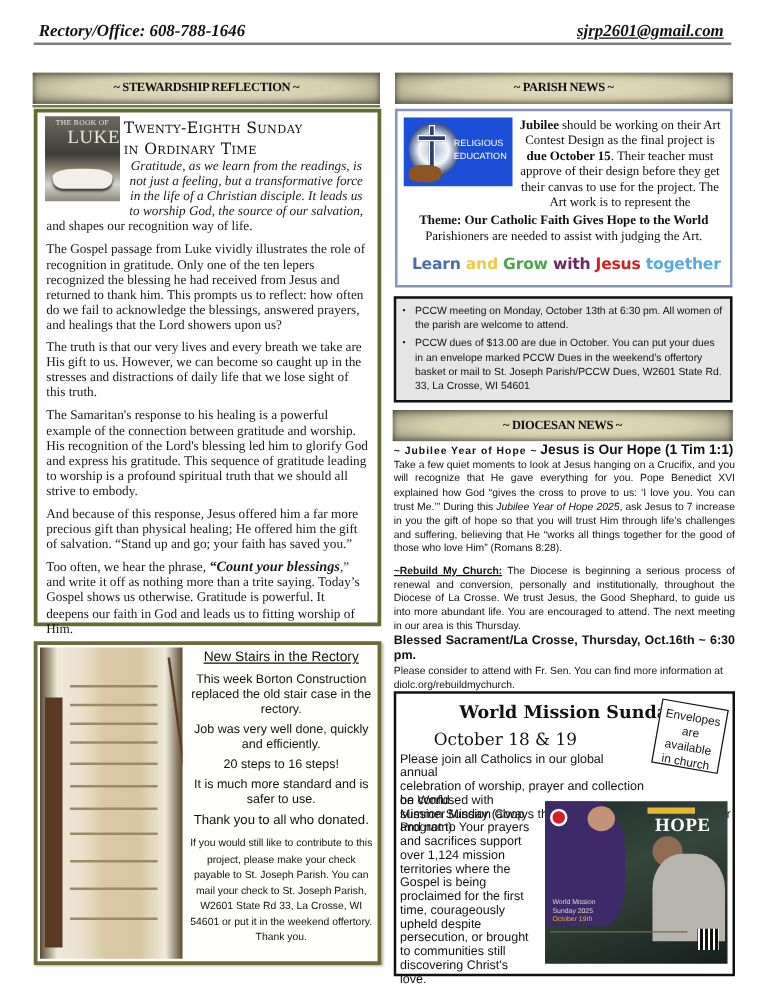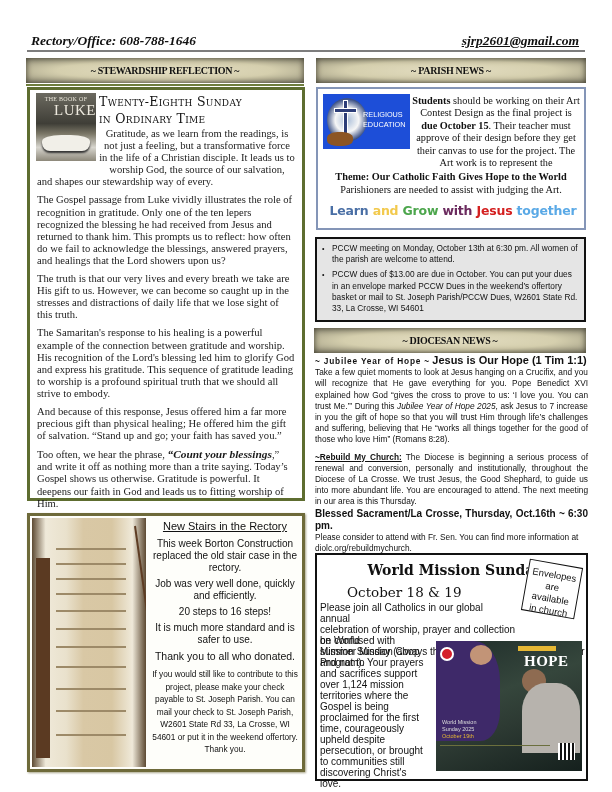--- a/index.html
+++ b/index.html
@@ -1,38 +1,38 @@
 <!DOCTYPE html>
 <html><head>
 <meta charset="utf-8">
 <style>
   * { box-sizing: border-box; margin: 0; padding: 0; }
   html, body { width: 612px; height: 792px; background: #ffffff; overflow: hidden; }
   body { position: relative; font-family: "Liberation Serif", serif; color: #111; }
 
-  .topbar { position: absolute; left: 27px; top: 30px; width: 558px; height: 22px; border-bottom: 2px solid #7d7d7d; }
+  .topbar { position: absolute; left: 27px; top: 14px; width: 558px; height: 22px; border-bottom: 2px solid #7d7d7d; }
   .topbar .left { position: absolute; left: 4px; top: 3px; font-style: italic; font-weight: bold; font-size: 13.5px; font-family: "Liberation Serif", serif; }
   .topbar .right { position: absolute; right: 6px; top: 3px; font-style: italic; font-weight: bold; font-size: 13.5px; text-decoration: underline; font-family: "Liberation Serif", serif; }
 
   .banner { position: absolute; height: 25px; background: radial-gradient(ellipse at center, #e3ddc1 0%, #d5cfae 55%, #8e8a75 100%); box-shadow: inset 0 0 6px #3d3a2c; text-align: center; font-family: "Liberation Serif", serif; font-size: 10px; font-weight: bold; line-height: 25px; letter-spacing: -0.3px; color: #111; }
   .banner.stew { left: 26px; top: 58px; width: 278px; }
   .banner.parish { left: 316px; top: 58px; width: 270px; }
   .banner.dioc { left: 314px; top: 328px; width: 272px; }
   .underline-olive { position: absolute; left: 26px; top: 84px; width: 278px; height: 2px; background: #6e7d3c; }
 
   
   .stew-box { position: absolute; left: 27px; top: 87px; width: 278px; height: 414px; border: 3px solid #5e6d30; padding: 3px 7px; background: #fff; }
   .luke-img { position: absolute; left: 6px; top: 3px; width: 60px; height: 68px; background: linear-gradient(180deg, #6c6a60 0%, #3f3e37 45%, #7b7767 60%, #d8d6cf 80%, #8d887a 100%); }
   .luke-img .t1 { position: absolute; top: 3px; left: 0; width: 100%; text-align: center; font-size: 6px; color: #e9e6da; letter-spacing: 0.3px; }
   .luke-img .t2 { position: absolute; top: 9px; left: 0; width: 100%; text-align: right; font-size: 15px; color: #ece8dd; letter-spacing: 0.5px; font-family: "Liberation Serif", serif; }
   .luke-img .book { position: absolute; left: 6px; top: 42px; width: 48px; height: 16px; background: #f1efe8; border-radius: 40% 40% 8px 8px; box-shadow: 0 2px 2px #333; }
   .stew-title { margin-left: 62px; font-family: "DejaVu Serif", serif; font-weight: normal; font-size: 12.5px; line-height: 17px; font-variant: small-caps; letter-spacing: 0.3px; margin-top: 0; }
   .stew-p { font-size: 10.6px; line-height: 12.1px; margin-bottom: 6px; color: #1a1a1a; }
   .stew-p.first { text-indent: 0; }
-  .stew-p .indented { display: block; margin-left: 62px; text-align: center; }
+  .stew-p .indented { display: block; margin-left: 62px; text-align: center; font-style: italic; }
   .stew-p b i { font-weight: bold; font-style: italic; font-size: 11.4px; }
 
   
   .stairs-box { position: absolute; left: 27px; top: 513px; width: 278px; height: 259px; border: 3px solid #6e6a3a; background: #fefefa; box-shadow: 1px 1px 2px #a9a68a; }
   .stairs-img { position: absolute; left: 2px; top: 2px; width: 114px; height: 249px; background: linear-gradient(90deg, #5d4a33 0%, #efe9d9 12%, #e9e1cc 30%, #d9c8a5 45%, #d8c7a3 70%, #efe9d9 88%, #5d4a33 100%); overflow: hidden; }
   .stairs-img .step { position: absolute; left: 24px; width: 70px; height: 2px; background: #9d8a68; }
   .stairs-img .rail { position: absolute; right: 10px; top: 8px; width: 2px; height: 130px; background: #5e3d24; transform: rotate(-8deg); transform-origin: top; }
   .stairs-img .post { position: absolute; left: 4px; top: 40px; width: 14px; height: 200px; background: #5b3a22; }
   .stairs-text { position: absolute; left: 120px; top: 4px; width: 150px; text-align: center; font-family: "Liberation Sans", sans-serif; color: #111; }
   .stairs-text .h { font-size: 11px; text-decoration: underline; margin-bottom: 6px; }
@@ -102,21 +102,21 @@
     <div class="t1">THE BOOK OF</div>
     <div class="t2">LUKE</div>
     <div class="book"></div>
   </div>
   <div class="stew-title">
     <div>Twenty-Eighth Sunday</div>
     <div>in Ordinary Time</div>
   </div>
   <p class="stew-p first" style="margin-top:1px;">
     <span class="indented">Gratitude, as we learn from the readings, is not just a feeling, but a transformative force in the life of a Christian disciple. It leads us to worship God, the source of our salvation,</span>
-    <span>and shapes our stewardship way of every.</span>
+    <span>and shapes our recognition way of life.</span>
   </p>
   <p class="stew-p">The Gospel passage from Luke vividly illustrates the role of recognition in gratitude. Only one of the ten lepers recognized the blessing he had received from Jesus and returned to thank him. This prompts us to reflect: how often do we fail to acknowledge the blessings, answered prayers, and healings that the Lord showers upon us?</p>
   <p class="stew-p">The truth is that our very lives and every breath we take are His gift to us. However, we can become so caught up in the stresses and distractions of daily life that we lose sight of this truth.</p>
   <p class="stew-p">The Samaritan's response to his healing is a powerful example of the connection between gratitude and worship. His recognition of the Lord's blessing led him to glorify God and express his gratitude. This sequence of gratitude leading to worship is a profound spiritual truth that we should all strive to embody.</p>
   <p class="stew-p">And because of this response, Jesus offered him a far more precious gift than physical healing; He offered him the gift of salvation. “Stand up and go; your faith has saved you.”</p>
   <p class="stew-p">
     <span>Too often, we hear the phrase, </span><b><i>“Count your blessings</i></b><span>,” and write it off as nothing more than a trite saying. Today’s Gospel shows us otherwise. Gratitude is powerful. It deepens our faith in God and leads us to fitting worship of Him.</span>
   </p>
 </div>
 
@@ -155,21 +155,21 @@
     <div class="cross-v"></div>
     <div class="cross-h"></div>
     <div class="bread"></div>
     <div class="txt">
       <div>RELIGIOUS</div>
       <div>EDUCATION</div>
     </div>
   </div>
   <div class="art-text">
     <div class="right-col" style="padding-top:4px;">
-      <b>Students</b><span> should be working on their Art Contest Design as the final project is </span><b>due October 15</b><span>. Their teacher must approve of their design before they get their canvas to use for the project.  The Art work is to represent the</span>
+      <b>Jubilee</b><span> should be working on their Art Contest Design as the final project is </span><b>due October 15</b><span>. Their teacher must approve of their design before they get their canvas to use for the project.  The Art work is to represent the</span>
     </div>
     <div style="font-weight:bold; margin-top:2px;">Theme: Our Catholic Faith Gives Hope to the World</div>
     <div>Parishioners are needed to assist with judging the Art.</div>
   </div>
   <div class="learn-line">
     <span style="color:#4a6fa5">Learn</span>
     <span style="color:#f2c94c">and</span>
     <span style="color:#4ca64c">Grow</span>
     <span style="color:#6b2a5e">with</span>
     <span style="color:#d42020">Jesus</span>

